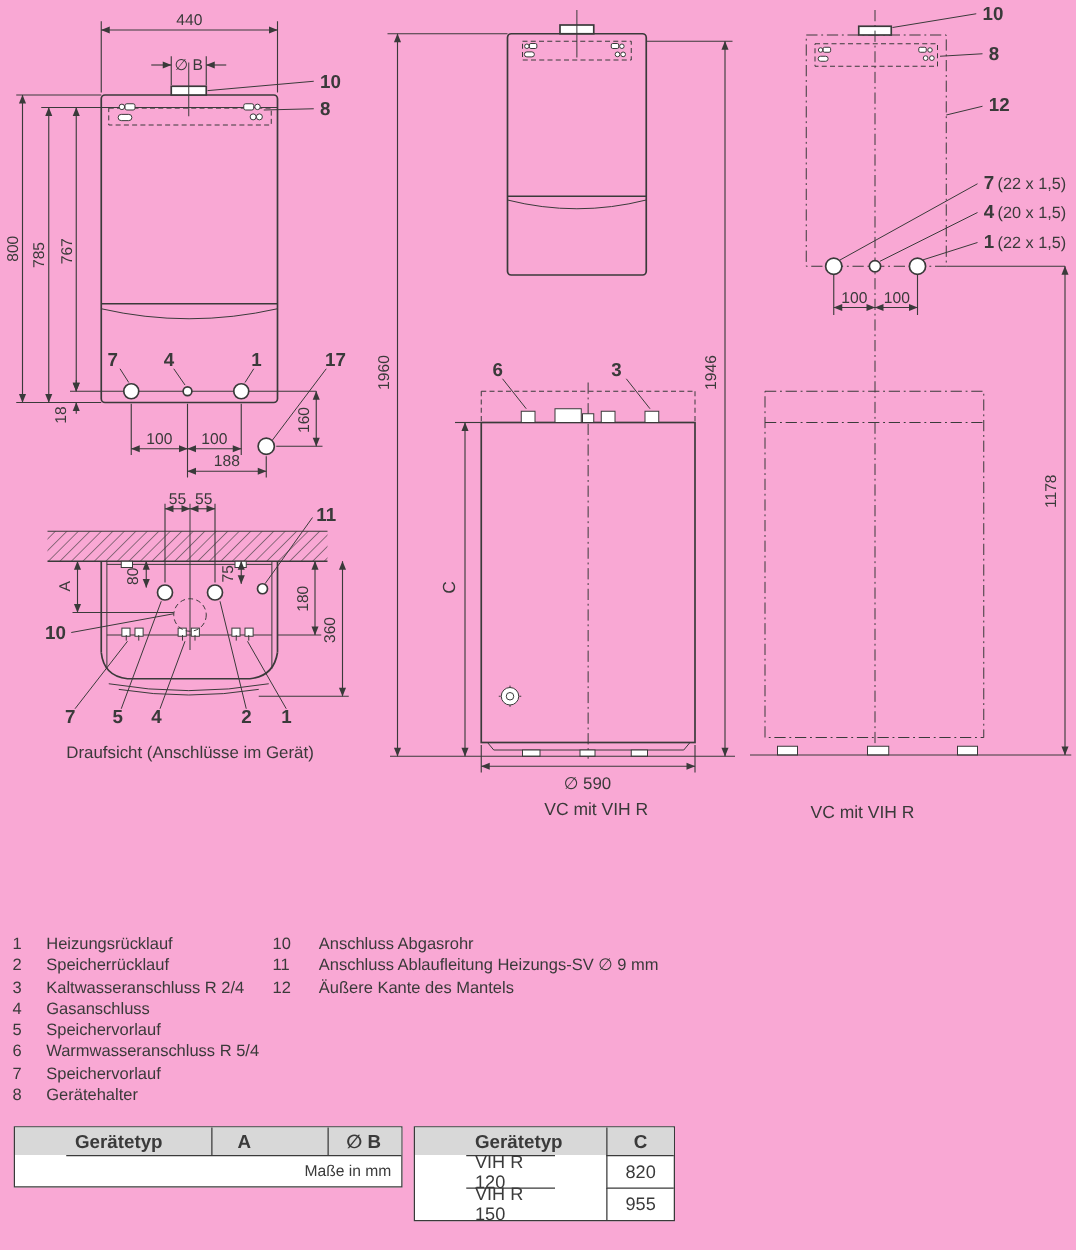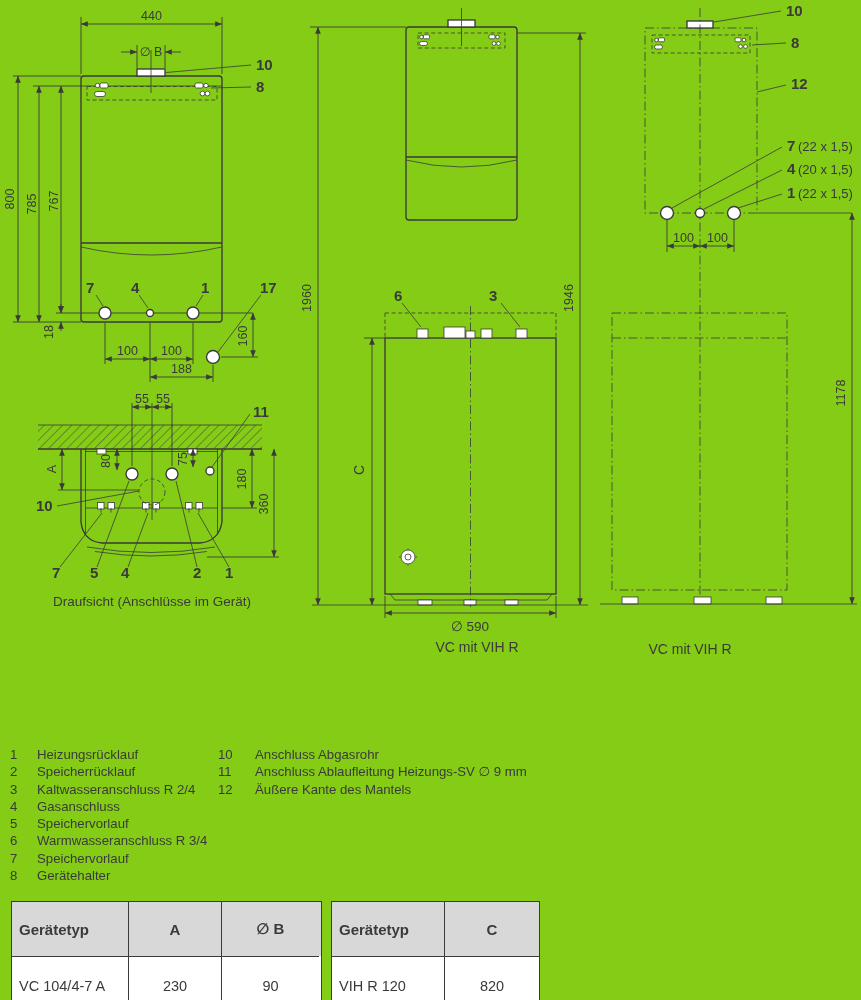--- a/index.html
+++ b/index.html
@@ -1,16 +1,16 @@
 <!DOCTYPE html>
 <html><head>
 <meta charset="utf-8">
 <style>
   html,body{margin:0;padding:0;background:#fff;}
-  #page{position:relative;width:861px;height:1000px;background:#84cc16;overflow:hidden;
+  #page{position:relative;width:861px;height:1000px;background:#f9a8d4;overflow:hidden;
         font-family:"Liberation Sans","DejaVu Sans",sans-serif;color:#3a3a3a;}
   svg text{fill:#3a3a3a;font-family:"Liberation Sans","DejaVu Sans",sans-serif;}
   .num{font-size:12.5px;text-anchor:middle;}
   .numr{font-size:12.5px;text-anchor:middle;}
   .bl{font-size:15px;font-weight:bold;}
   .sz{font-size:13px;}
   .cap{font-size:13.5px;text-anchor:middle;}
   .cap2{font-size:14px;text-anchor:middle;}
   .ln{fill:none;stroke:#3a3a3a;stroke-width:1.35;}
   .tn{fill:none;stroke:#3a3a3a;stroke-width:0.8;}
@@ -23,21 +23,21 @@
   .lg-row{display:flex;}
   .lg-num{width:16px;text-align:left;flex:0 0 auto;}
   .lg-num.w2{width:26px;}
   .lg-txt{padding-left:11px;}
   
   .tbl{position:absolute;border:1.6px solid #3a3a3a;background:#fff;font-size:14.5px;}
   .trow{display:grid;}
   .tbl-dev .trow{grid-template-columns:116px 93px 98px;}
   .tbl-cyl .trow{grid-template-columns:112px 95px;}
   .thead{background:#d8d8d8;font-weight:bold;font-size:15px;}
-  .tc{height:25px;display:flex;align-items:center;border-left:1.3px solid #3a3a3a;border-top:1.3px solid #3a3a3a;padding:16px;}
+  .tc{height:25px;display:flex;align-items:center;border-left:1.3px solid #3a3a3a;border-top:1.3px solid #3a3a3a;padding:0;margin-left:41px;}
   .trow:first-child .tc{border-top:none;height:22px;}
   .tc:first-child{border-left:none;}
   .tc.l{padding-left:7px;justify-content:flex-start;}
   .tc.c{justify-content:center;}
   .tnote{display:block;}
   .tnote .tc{border-left:none;justify-content:flex-end;padding-right:8px;font-size:12.5px;height:24px;}
 </style>
 </head>
 <body>
 
@@ -377,21 +377,21 @@
   <div class="lg-row">
         <span class="lg-num">4</span>
         <span class="lg-txt">Gasanschluss</span>
       </div>
   <div class="lg-row">
         <span class="lg-num">5</span>
         <span class="lg-txt">Speichervorlauf</span>
       </div>
   <div class="lg-row">
         <span class="lg-num">6</span>
-        <span class="lg-txt">Warmwasseranschluss R 3/4</span>
+        <span class="lg-txt">Warmwasseranschluss R 5/4</span>
       </div>
   <div class="lg-row">
         <span class="lg-num">7</span>
         <span class="lg-txt">Speichervorlauf</span>
       </div>
   <div class="lg-row">
         <span class="lg-num">8</span>
         <span class="lg-txt">Gerätehalter</span>
       </div>
 </div>
@@ -410,24 +410,22 @@
       </div>
 </div>
 
 
 <div class="tbl tbl-dev" style="left:11px;top:901px;width:309px;">
   <div class="trow thead">
     <div class="tc l">Gerätetyp</div>
     <div class="tc c">A</div>
     <div class="tc c">∅ B</div>
   </div>
-  <div class="trow">
-    <div class="tc l">VC 104/4-7 A</div>
-    <div class="tc c">230</div>
-    <div class="tc c">90</div>
+  <div class="trow tnote">
+    <div class="tc" style="border-top:1.3px solid #3a3a3a;">Maße in mm</div>
   </div>
 </div>
 
 <div class="tbl tbl-cyl" style="left:331px;top:901px;width:207px;">
   <div class="trow thead">
     <div class="tc l">Gerätetyp</div>
     <div class="tc c">C</div>
   </div>
   <div class="trow">
     <div class="tc l">VIH R 120</div>

